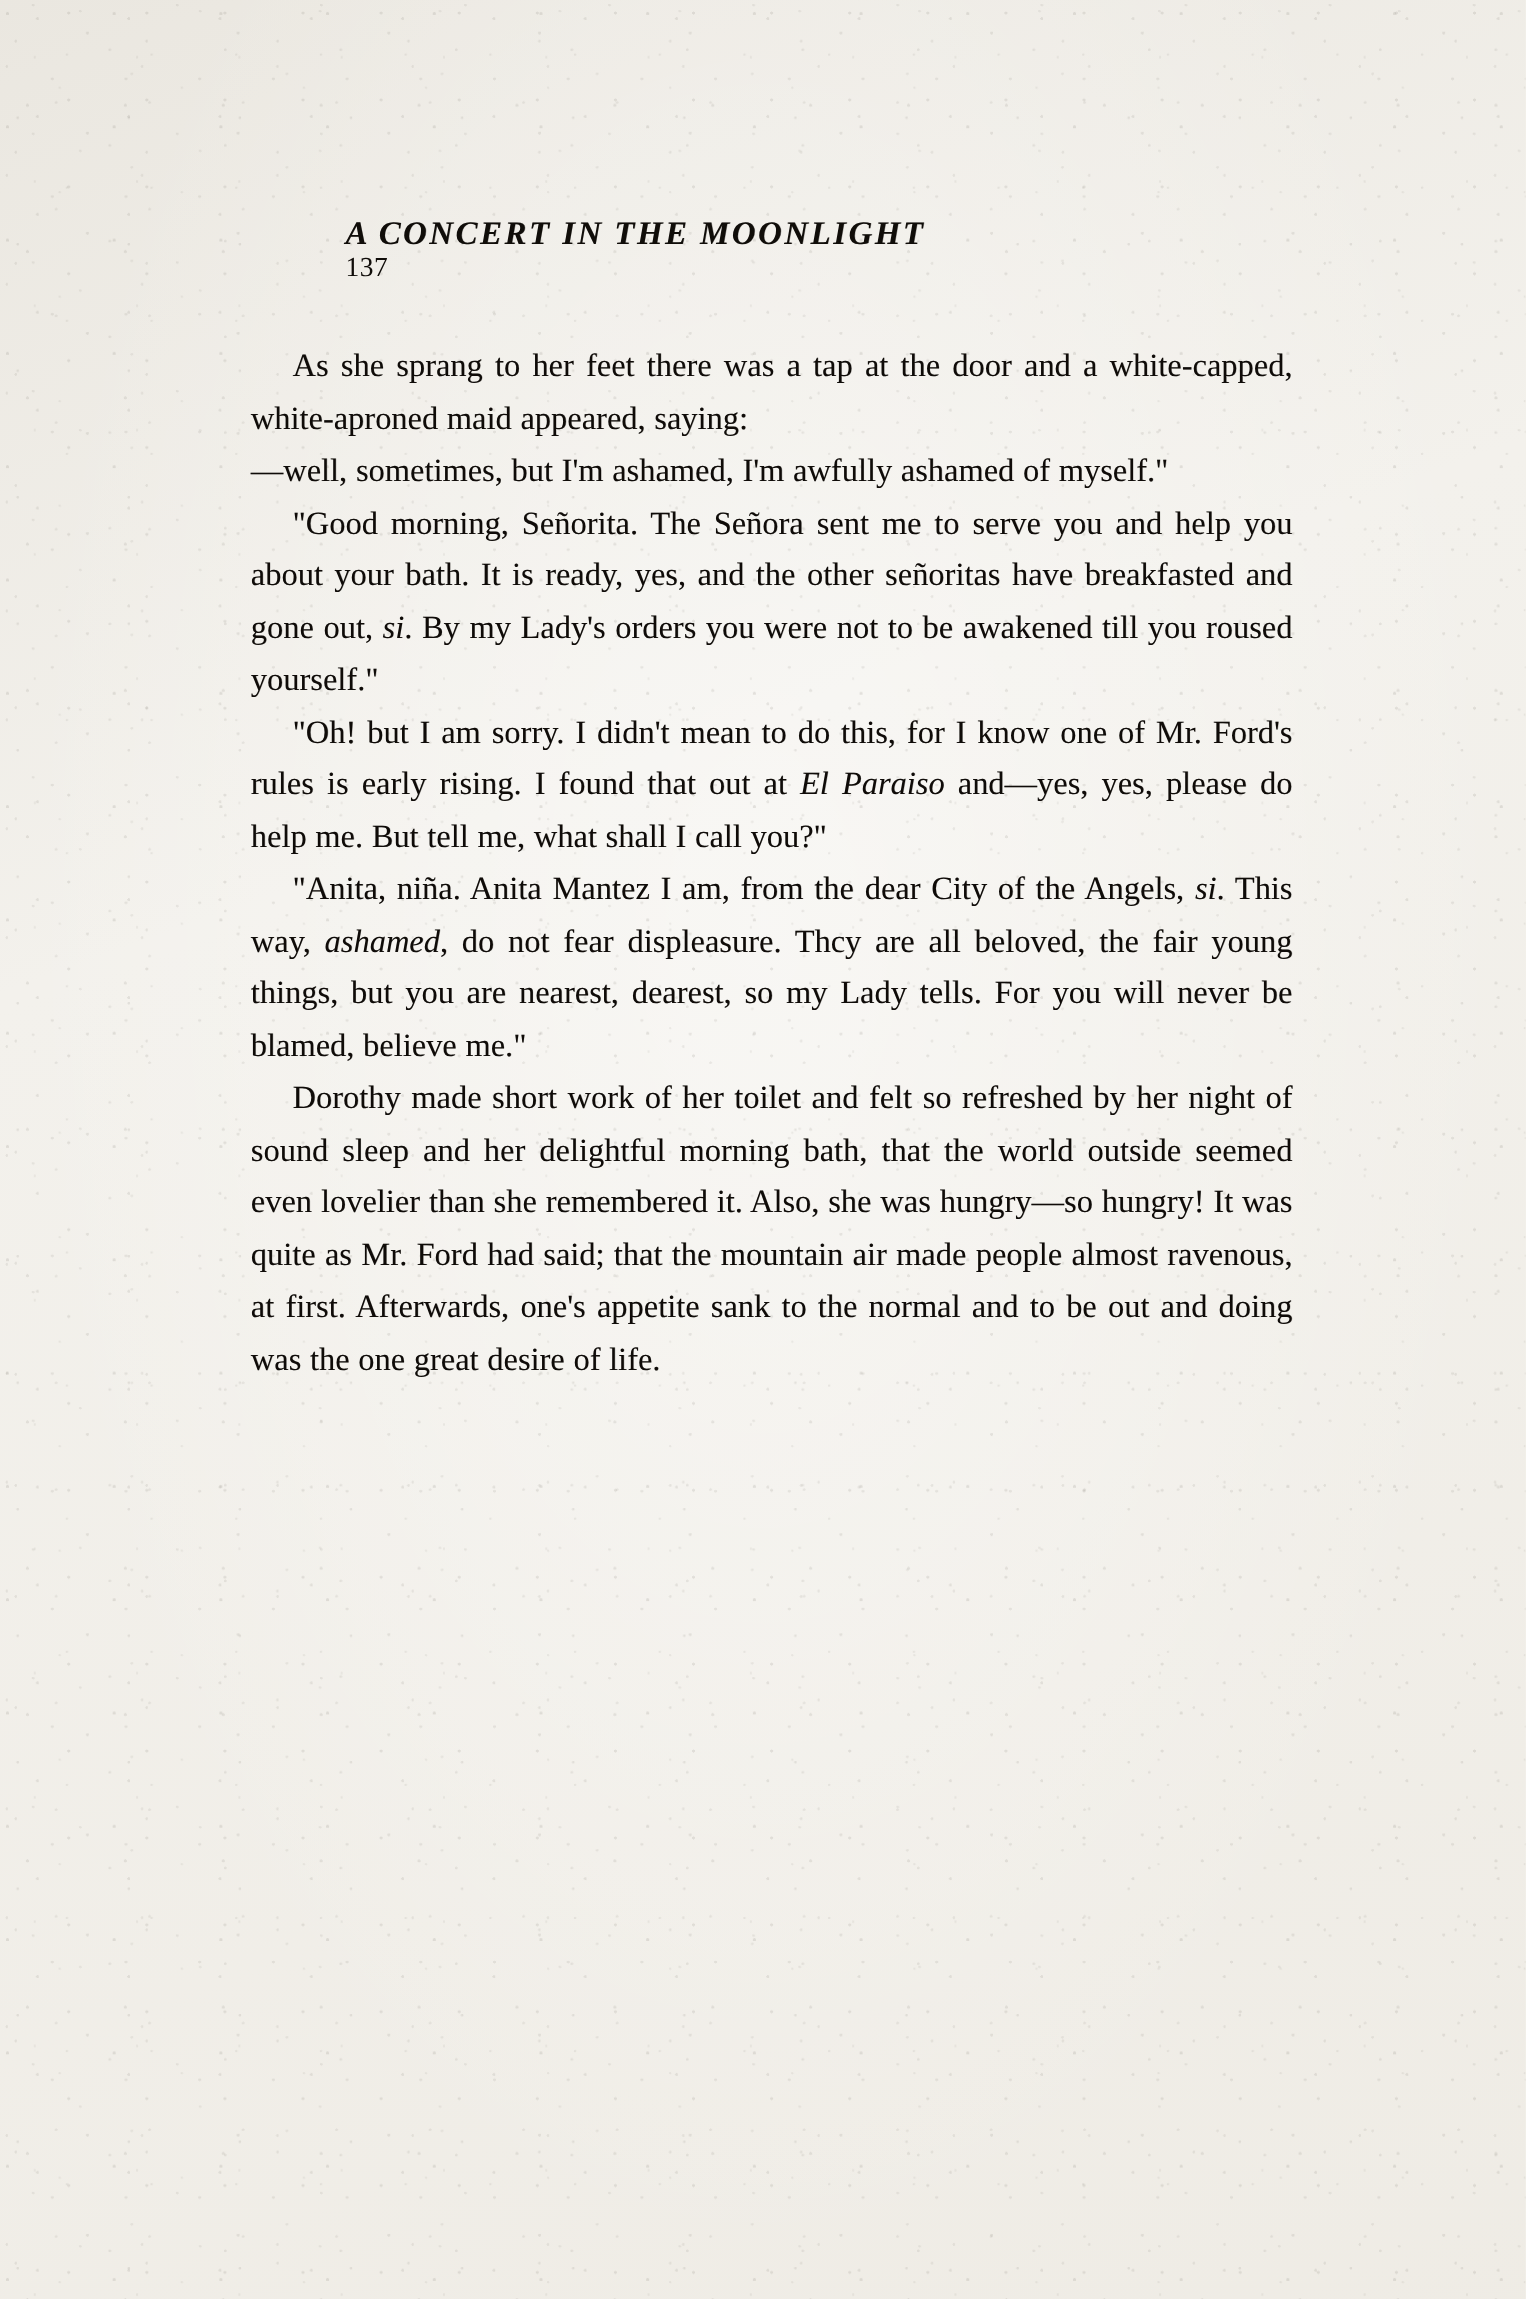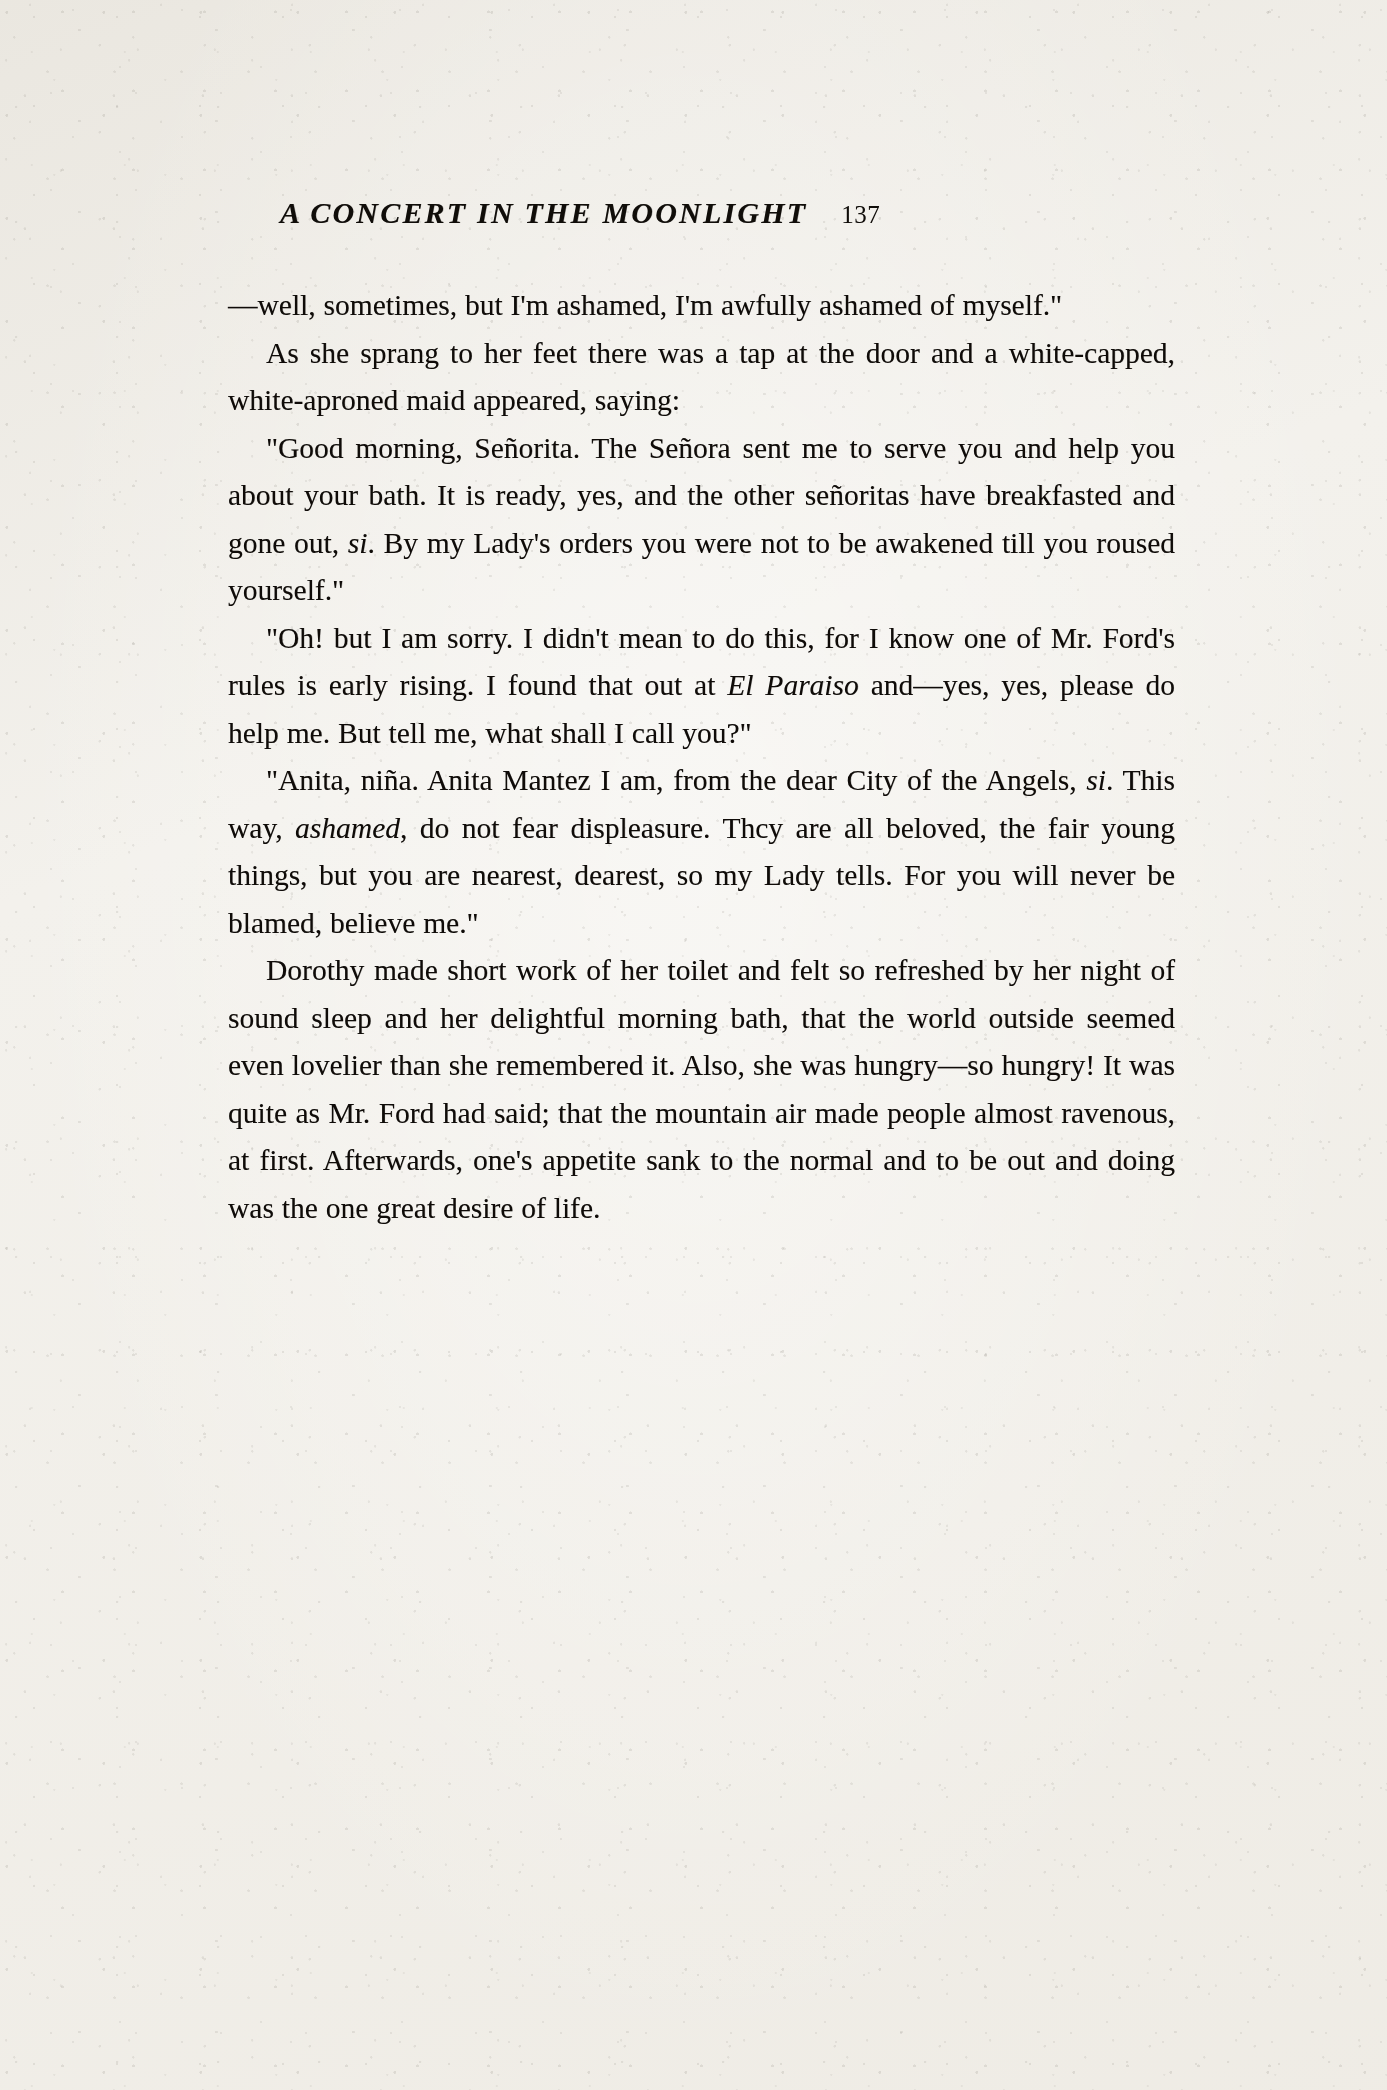--- a/index.html
+++ b/index.html
@@ -67,20 +67,21 @@
     top: 196px;
     width: 947px;
   }
 
   .running-head {
     display: flex;
     align-items: baseline;
     justify-content: flex-start;
     margin: 0 0 52px 0;
     padding-left: 52px;
+    flex-direction: column;
   }
   .running-head .title {
     font-style: italic;
     font-weight: 700;
     font-size: 30px;
     letter-spacing: 2.2px;
     color: #15120f;
     white-space: nowrap;
     text-shadow: 0.4px 0 0 rgba(20,18,15,0.35);
   }
@@ -125,23 +126,23 @@
   <div class="paper-tint"></div>
   <div class="paper-grain"></div>
 
   <div class="text-block">
 
     <div class="running-head">
       <span class="title">A CONCERT IN THE MOONLIGHT</span>
       <span class="folio">137</span>
     </div>
 
+    <p class="body"><span>As she sprang to her feet there was a tap at the door and a white-capped, white-aproned maid appeared, saying:</span></p>
+
     <p class="body no-indent"><span>—well, sometimes, but I'm ashamed, I'm awfully ashamed of myself."</span></p>
-
-    <p class="body"><span>As she sprang to her feet there was a tap at the door and a white-capped, white-aproned maid appeared, saying:</span></p>
 
     <p class="body"><span>"Good morning, Señorita.  The Señora sent me to serve you and help you about your bath.  It is ready, yes, and the other señoritas have breakfasted and gone out, </span><em>si</em><span>.  By my Lady's orders you were not to be awakened till you roused yourself."</span></p>
 
     <p class="body"><span>"Oh! but I am sorry.  I didn't mean to do this, for I know one of Mr. Ford's rules is early rising. I found that out at </span><em>El Paraiso</em><span> and—yes, yes, please do help me.  But tell me, what shall I call you?"</span></p>
 
     <p class="body"><span>"Anita, niña.  Anita Mantez I am, from the dear City of the Angels, </span><em>si</em><span>.  This way, </span><em>ashamed</em><span>, do not fear displeasure.  Thcy are all beloved, the fair young things, but you are nearest, dearest, so my Lady tells.  For you will never be blamed, believe me."</span></p>
 
     <p class="body"><span>Dorothy made short work of her toilet and felt so refreshed by her night of sound sleep and her delightful morning bath, that the world outside seemed even lovelier than she remembered it.  Also, she was hungry—so hungry!  It was quite as Mr. Ford had said; that the mountain air made people almost ravenous, at first.  Afterwards, one's appetite sank to the normal and to be out and doing was the one great desire of life.</span></p>
 
   </div>

